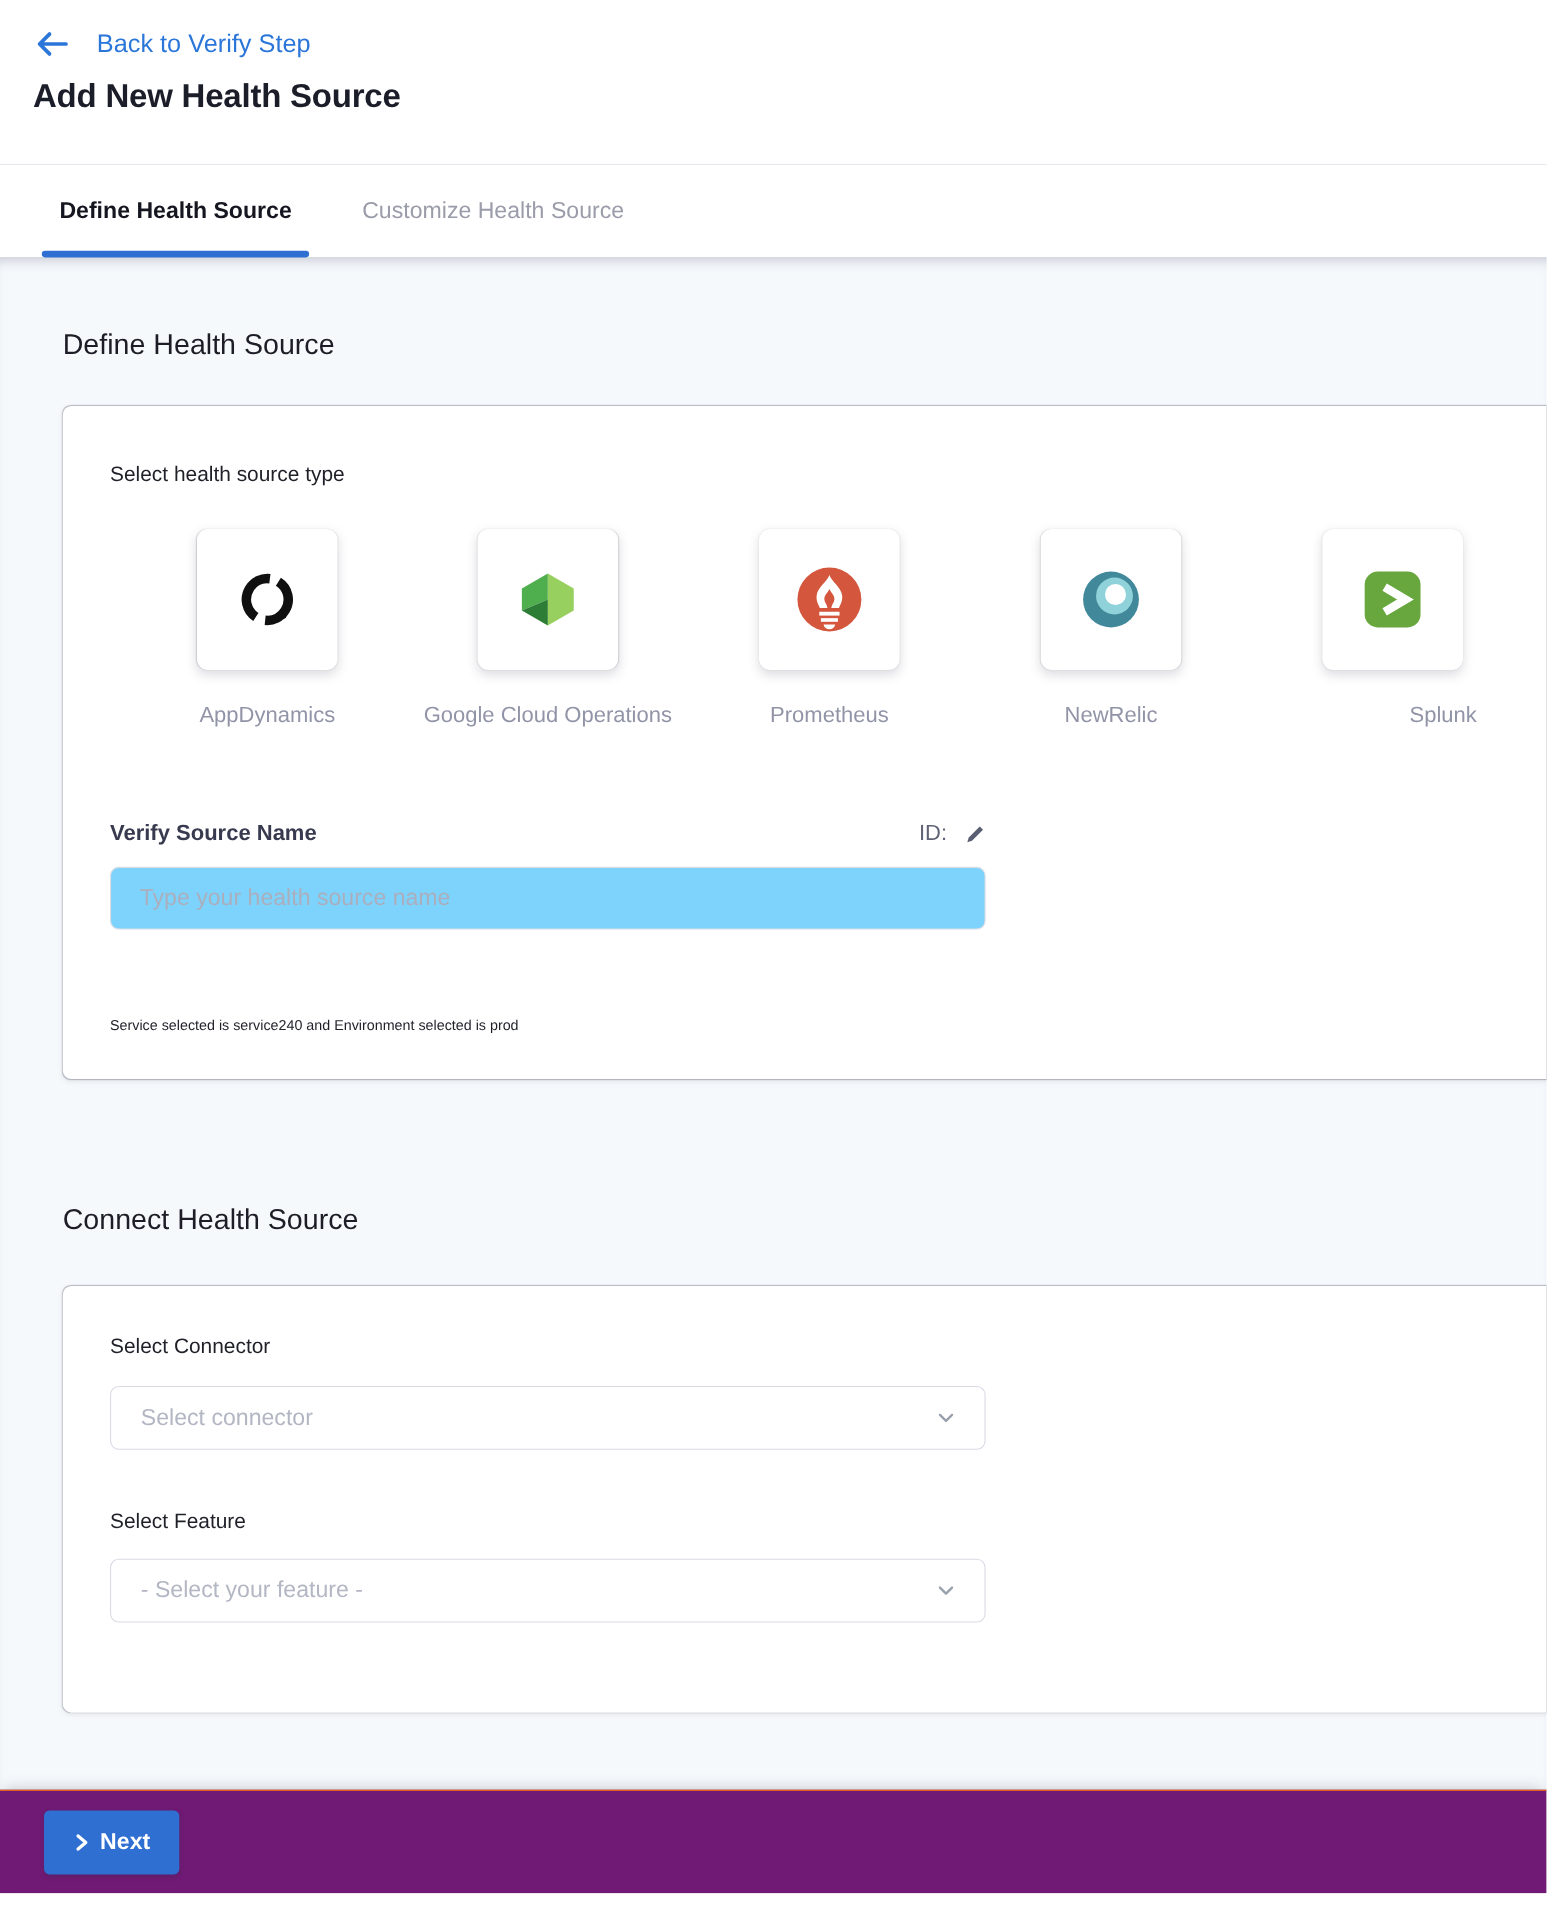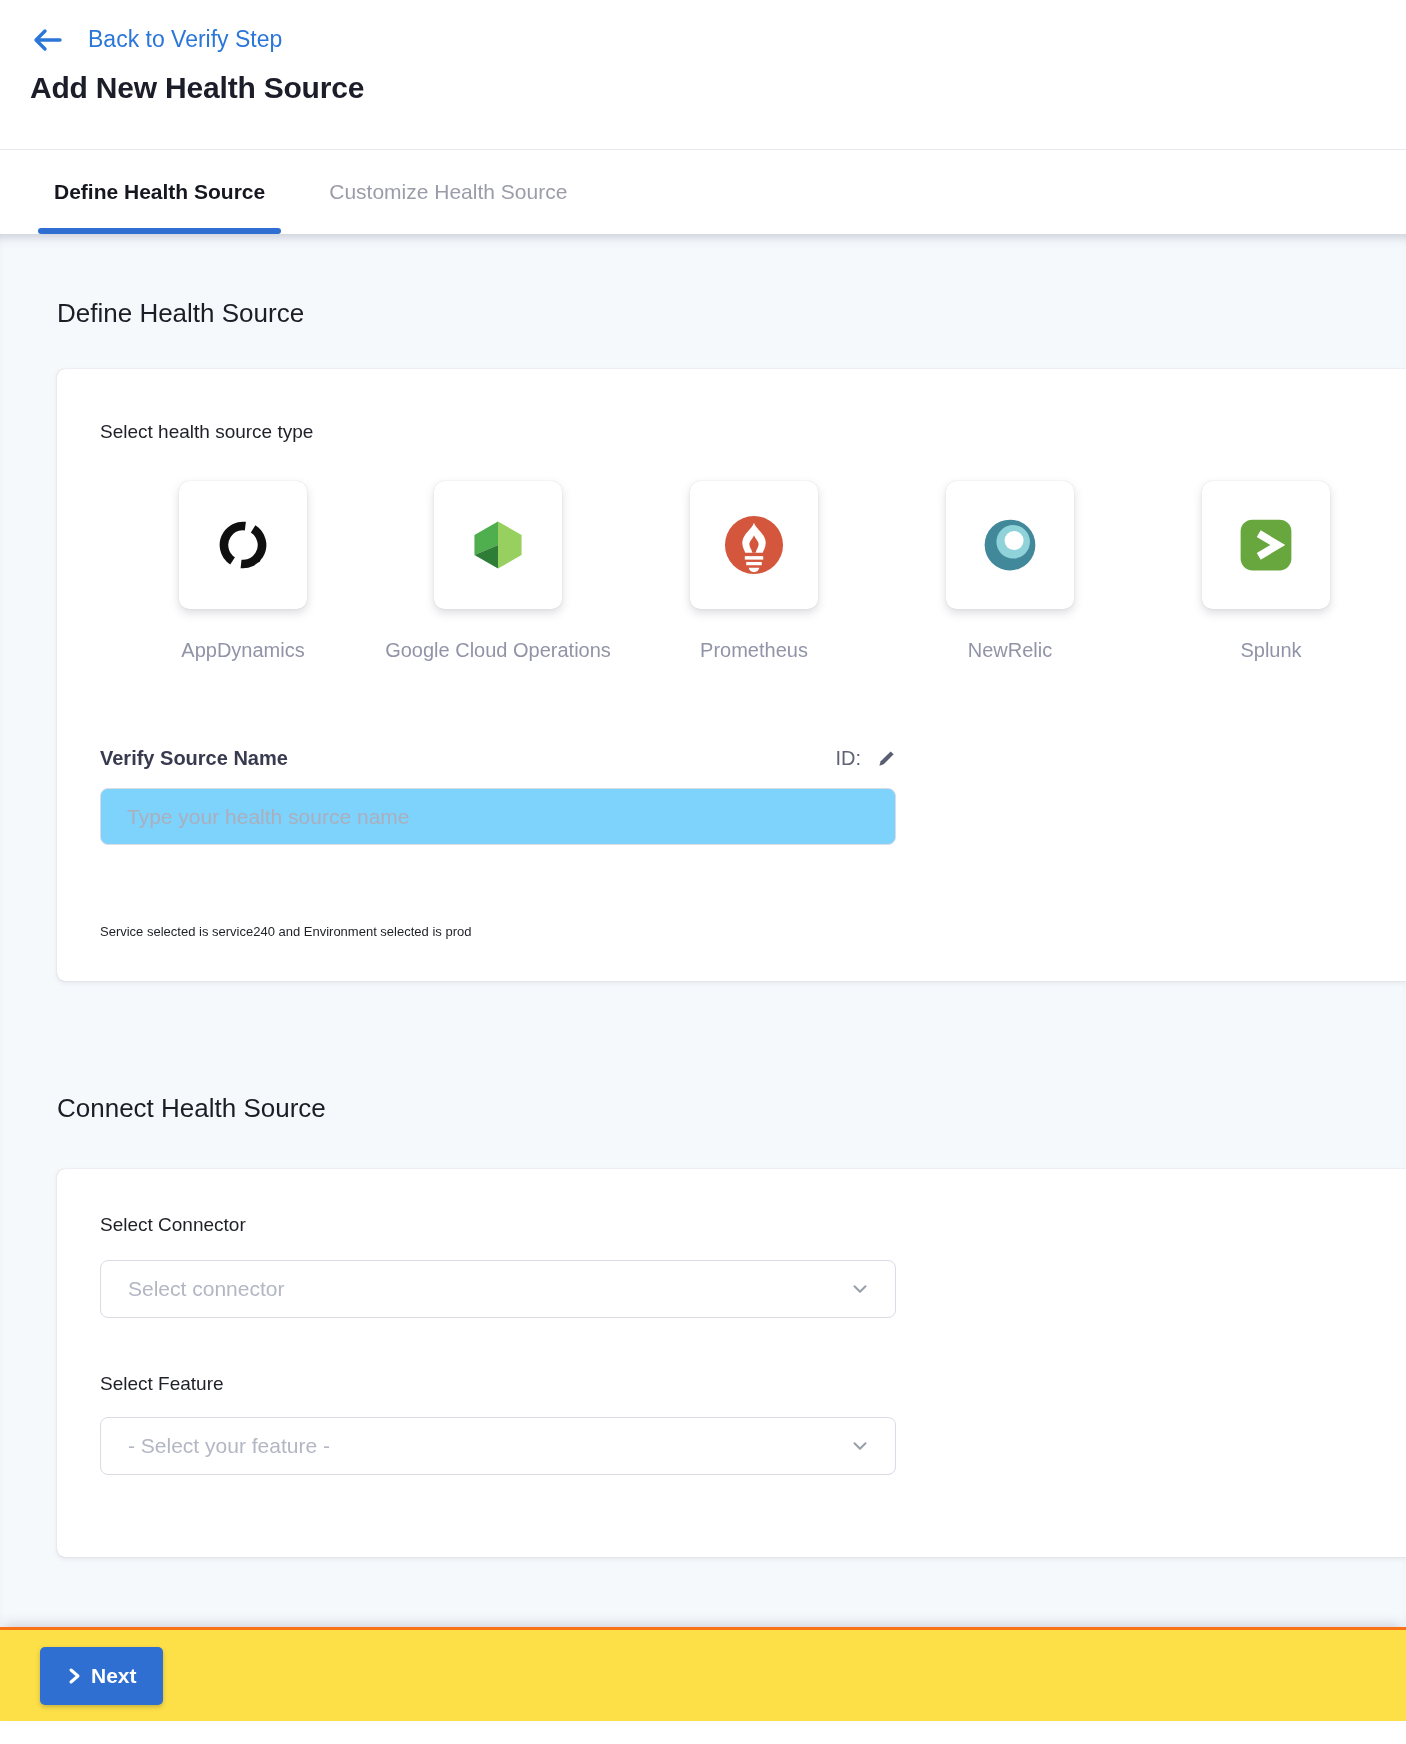--- a/index.html
+++ b/index.html
@@ -47,21 +47,21 @@
 
   
   .select-box { width:796px; height:58px; border:1px solid #d9dbe5; border-radius:8px; background:#fff;
                 display:flex; align-items:center; justify-content:space-between; padding:0 24px 0 27px; cursor:pointer; }
   .select-box .ph { font-size:21px; color:#b3b6c3; }
   .sel1 { margin-top:24px; }
   .lbl2 { margin-top:55px; }
   .sel2 { margin-top:22px; }
 
   
-  .footer { background:#fde047; height:94px; border-top:3px solid #f97316; box-shadow:0 -6px 12px -4px rgba(50,55,80,0.22);
+  .footer { background:#701a75; height:94px; border-top:1px solid #f97316; box-shadow:0 -6px 12px -4px rgba(50,55,80,0.22);
             display:flex; align-items:center; padding-left:40px; }
   .next-btn { display:flex; align-items:center; gap:9px; background:#2f6fd2; border:none; border-radius:5px;
               height:58px; padding:0 26px; cursor:pointer; box-shadow:0 2px 4px rgba(40,41,61,0.25); }
   .next-btn span { color:#fff; font-size:21px; font-weight:700; font-family:"Liberation Sans", sans-serif; }
   .pencil { cursor:pointer; display:block; }
 </style>
 </head>
 <body>
 
 <div class="header">
@@ -128,21 +128,21 @@
           <path d="M24 19.5 L45 32 L24 44.5" fill="none" stroke="#fff" stroke-width="8.5"></path>
         </svg>
       </div>
     </div>
 
     <div class="tile-label-row">
       <span class="tile-label" style="left:143px">AppDynamics</span>
       <span class="tile-label" style="left:398px">Google Cloud Operations</span>
       <span class="tile-label" style="left:654px">Prometheus</span>
       <span class="tile-label" style="left:910px">NewRelic</span>
-      <span class="tile-label" style="left:1171px">Splunk</span>
+      <span class="tile-label" style="left:1212px">Splunk</span>
     </div>
 
     <div class="name-row">
       <span class="name-label">Verify Source Name</span>
       <span class="id-wrap">
         <span class="id-label">ID:</span>
         <svg class="pencil" width="19" height="19" viewBox="0 0 16 16">
           <path d="M2 14 L3.1 10.4 L11.5 2 L14 4.5 L5.6 12.9 Z" fill="#5a5e72"></path>
         </svg>
       </span>

